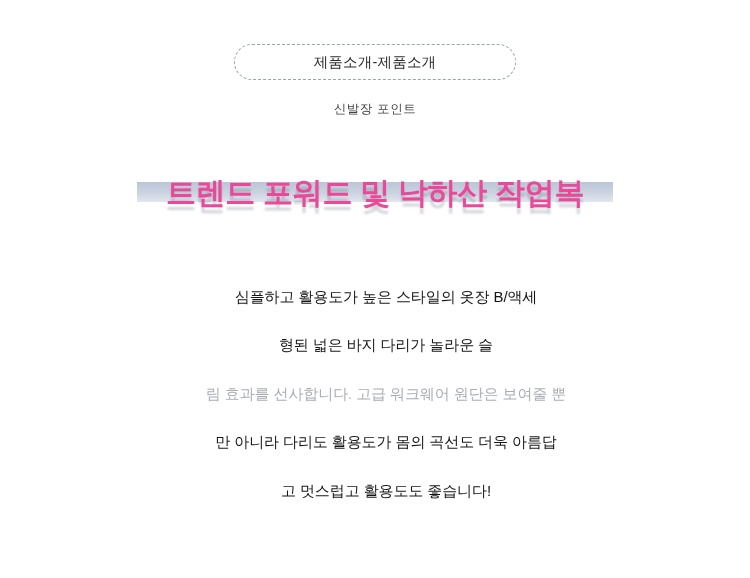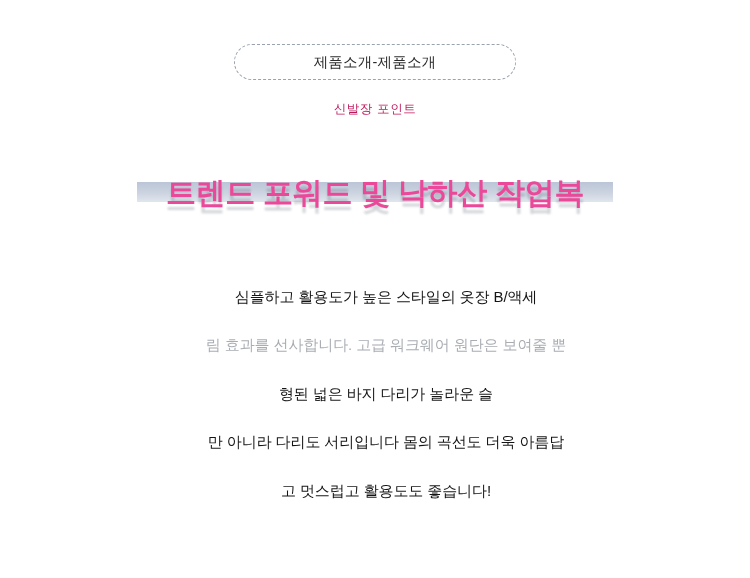--- a/index.html
+++ b/index.html
@@ -42,21 +42,21 @@
     font-size: 14.5px;
     color: #2b2b2b;
     letter-spacing: 0.2px;
     background: #ffffff;
   }
 
   
   .subcaption {
     margin-top: 21px;
     font-size: 12.5px;
-    color: #be185d;
+    color: #404040;
     letter-spacing: 0.6px;
     text-align: left;
   }
 
   
   .headline-wrap {
     position: relative;
     margin-top: 36px;
     width: 100%;
     display: flex;
@@ -135,19 +135,19 @@
   <div class="subcaption">신발장 포인트</div>
 
   <div class="headline-wrap">
     <div class="highlight-bar"></div>
     <div class="headline-shadow">트렌드 포워드 및 낙하산 작업복</div>
     <h1 class="headline">트렌드 포워드 및 낙하산 작업복</h1>
   </div>
 
   <div class="body-block">
     <div class="body-line">심플하고 활용도가 높은 스타일의 옷장 B/액세</div>
+    <div class="body-line">형된 넓은 바지 다리가 놀라운 슬</div>
     <div class="body-line muted">림 효과를 선사합니다. 고급 워크웨어 원단은 보여줄 뿐</div>
-    <div class="body-line">형된 넓은 바지 다리가 놀라운 슬</div>
-    <div class="body-line">만 아니라 다리도 서리입니다 몸의 곡선도 더욱 아름답</div>
+    <div class="body-line">만 아니라 다리도 활용도가 몸의 곡선도 더욱 아름답</div>
     <div class="body-line">고 멋스럽고 활용도도 좋습니다!</div>
   </div>
 
 </div>
 
 </body></html>

